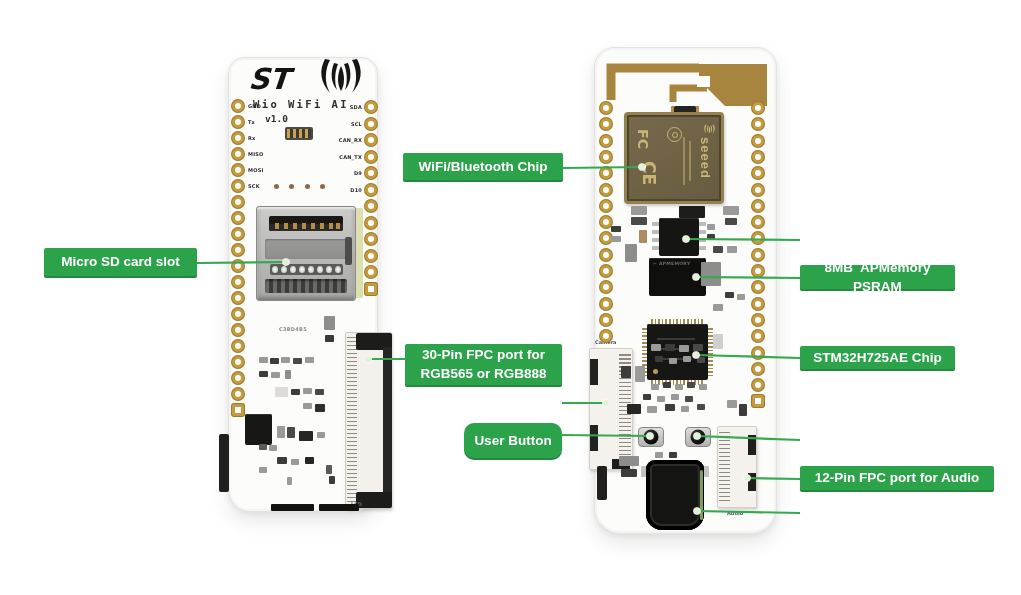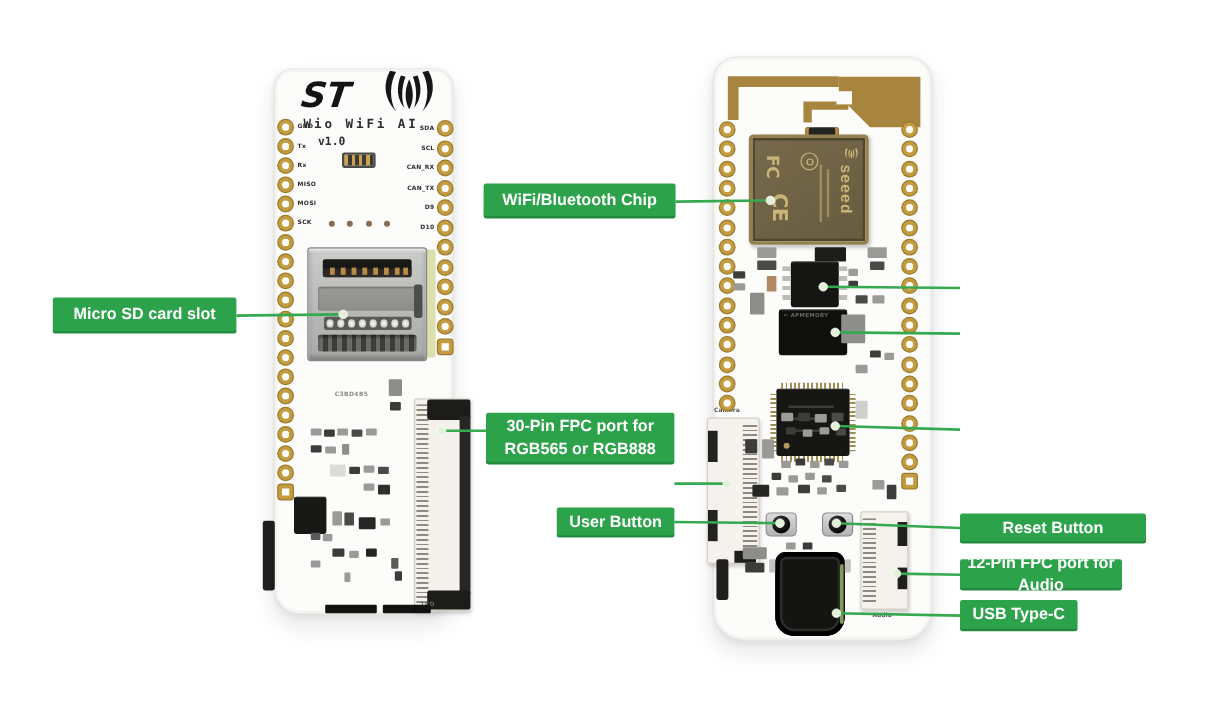--- a/index.html
+++ b/index.html
@@ -436,25 +436,25 @@
 <div class="callout" style="left: 403px; top: 153px; width: 160px; height: 29px;">
       <span>WiFi/Bluetooth Chip</span>
     </div>
     <div class="callout" style="left: 44px; top: 248px; width: 153px; height: 30px;">
       <span>Micro SD card slot</span>
     </div>
     <div class="callout" style="left: 405px; top: 344px; width: 157px; height: 43px;">
       <span>30-Pin FPC port for
 RGB565 or RGB888</span>
     </div>
-    <div class="callout" style="left: 464px; top: 423px; width: 98px; height: 25px;">
+    <div class="callout" style="left: 464px; top: 423px; width: 98px; height: 37px; border-radius: 10px;">
       <span>User Button</span>
     </div>
-    <div class="callout" style="left: 800px; top: 428px; width: 155px; height: 25px;">
-      <span>Reset Button</span>
-    </div>
-    <div class="callout" style="left: 800px; top: 466px; width: 135px; height: 26px;">
+    <div class="callout" style="left: 800px; top: 265px; width: 155px; height: 26px;">
+      <span>8MB  APMemory PSRAM</span>
+    </div>
+    <div class="callout" style="left: 800px; top: 346px; width: 155px; height: 25px;">
+      <span>STM32H725AE Chip</span>
+    </div>
+    <div class="callout" style="left: 800px; top: 466px; width: 194px; height: 26px;">
       <span>12-Pin FPC port for Audio</span>
     </div>
-    <div class="callout" style="left: 800px; top: 500px; width: 98px; height: 26px;">
-      <span>USB Type-C</span>
-    </div>
   </div>
 
 </body></html>

